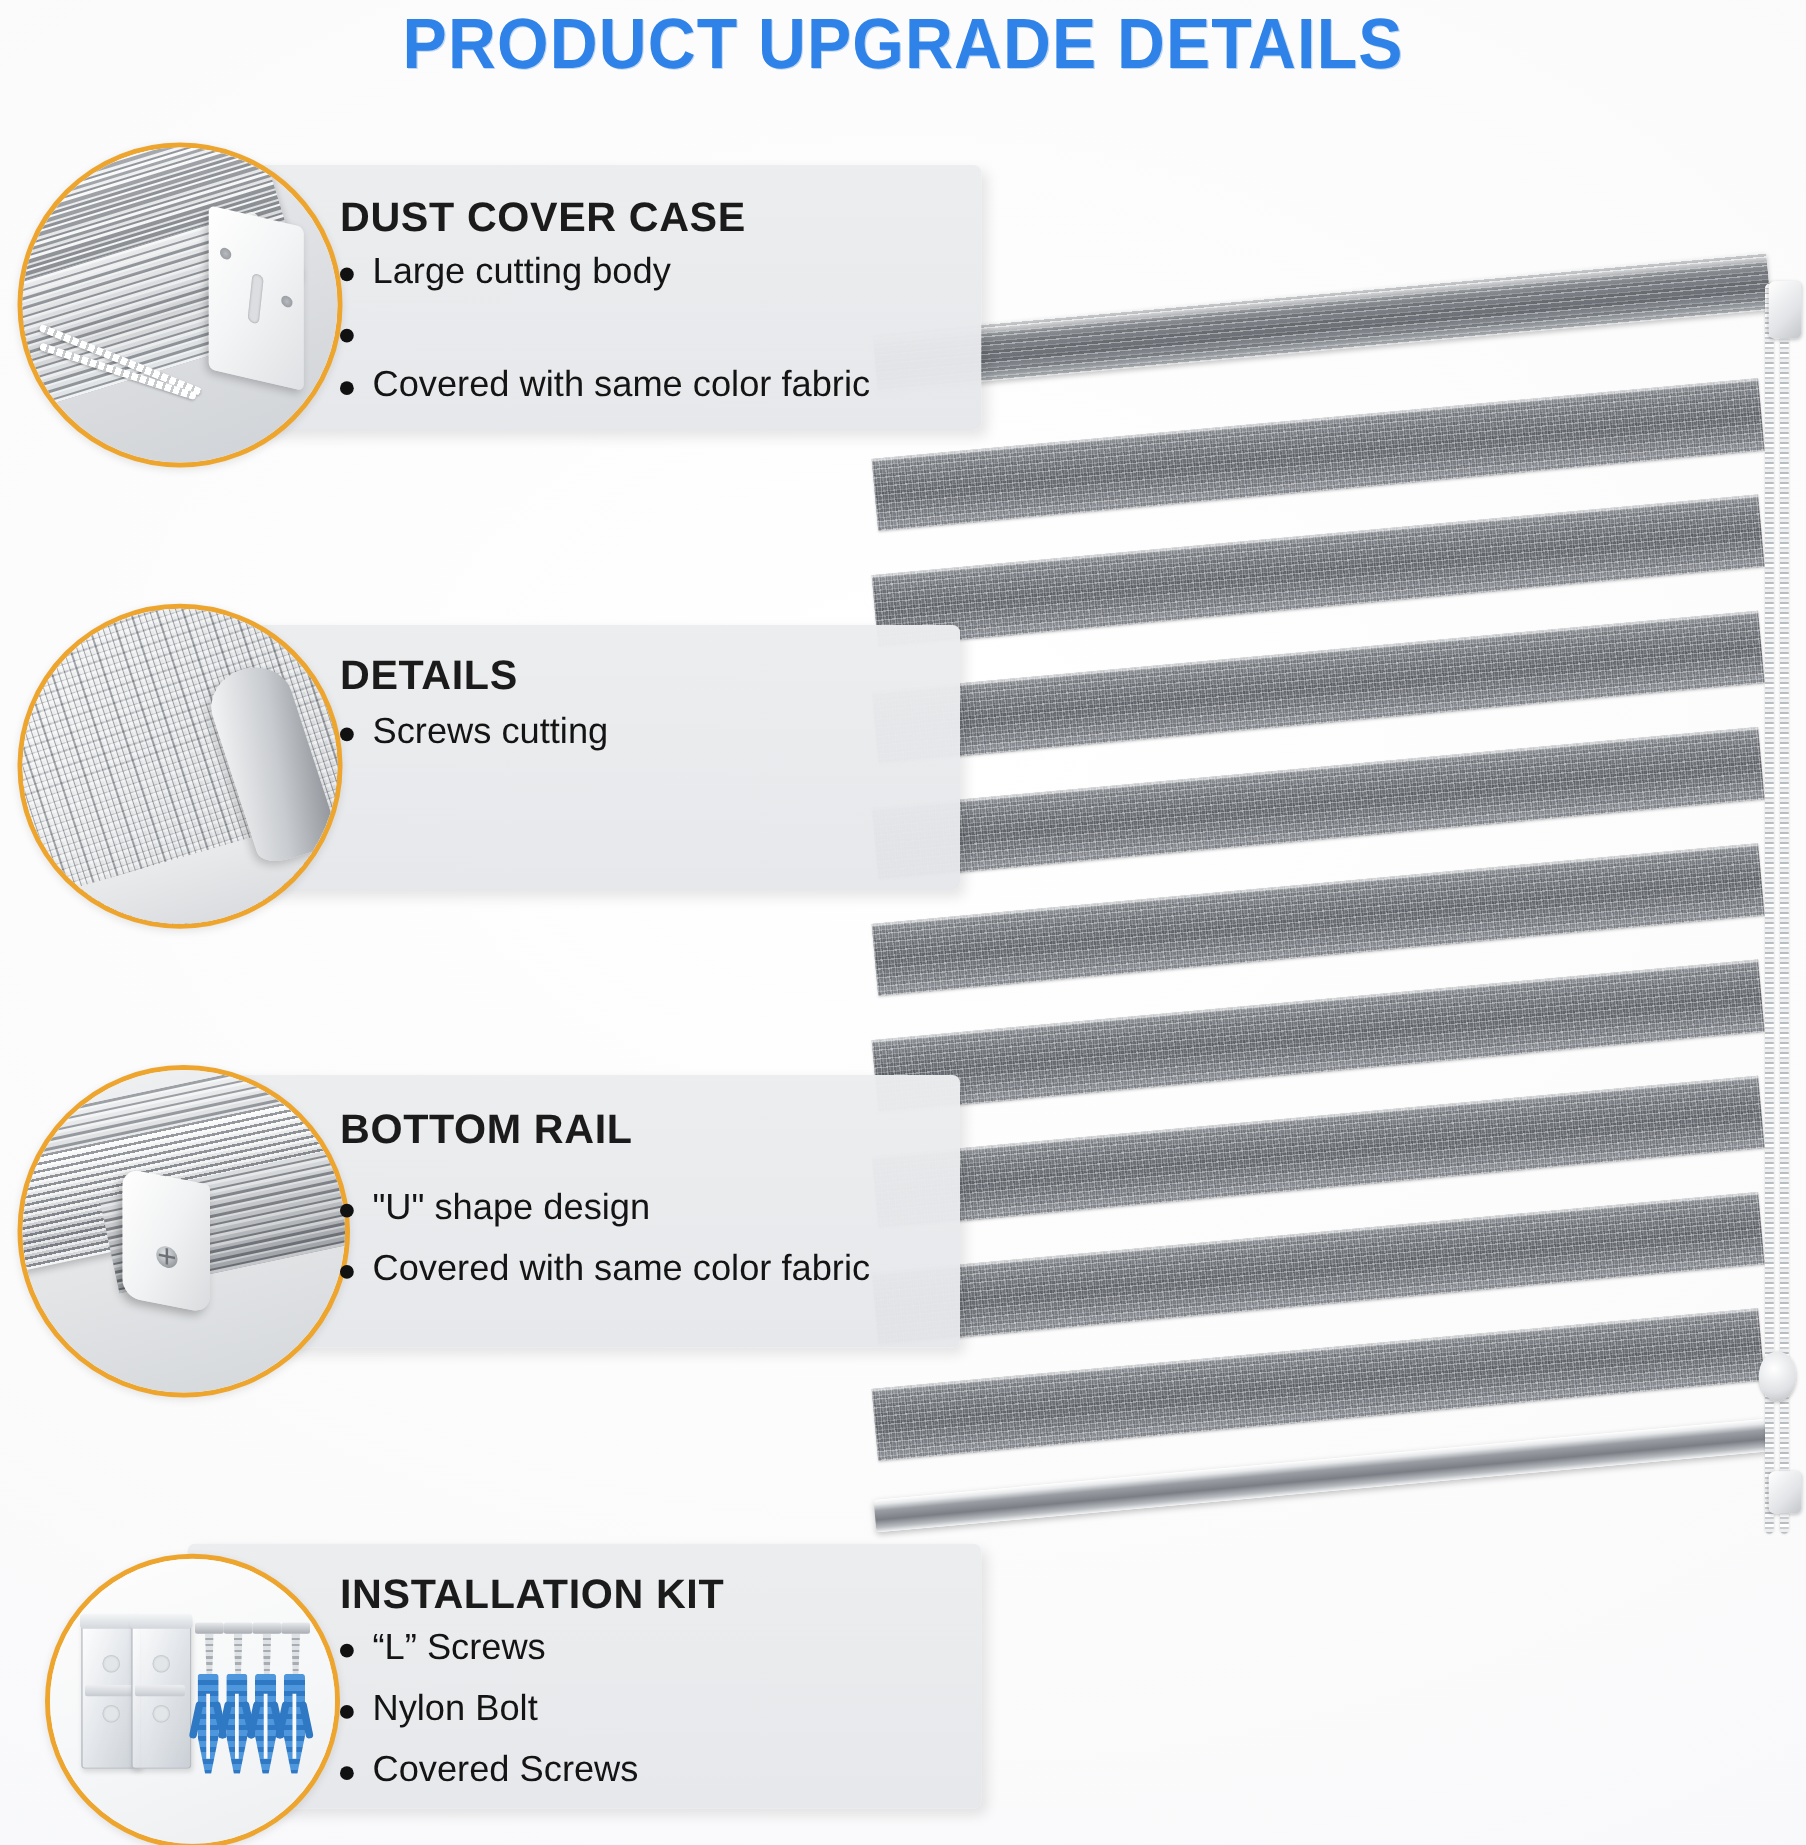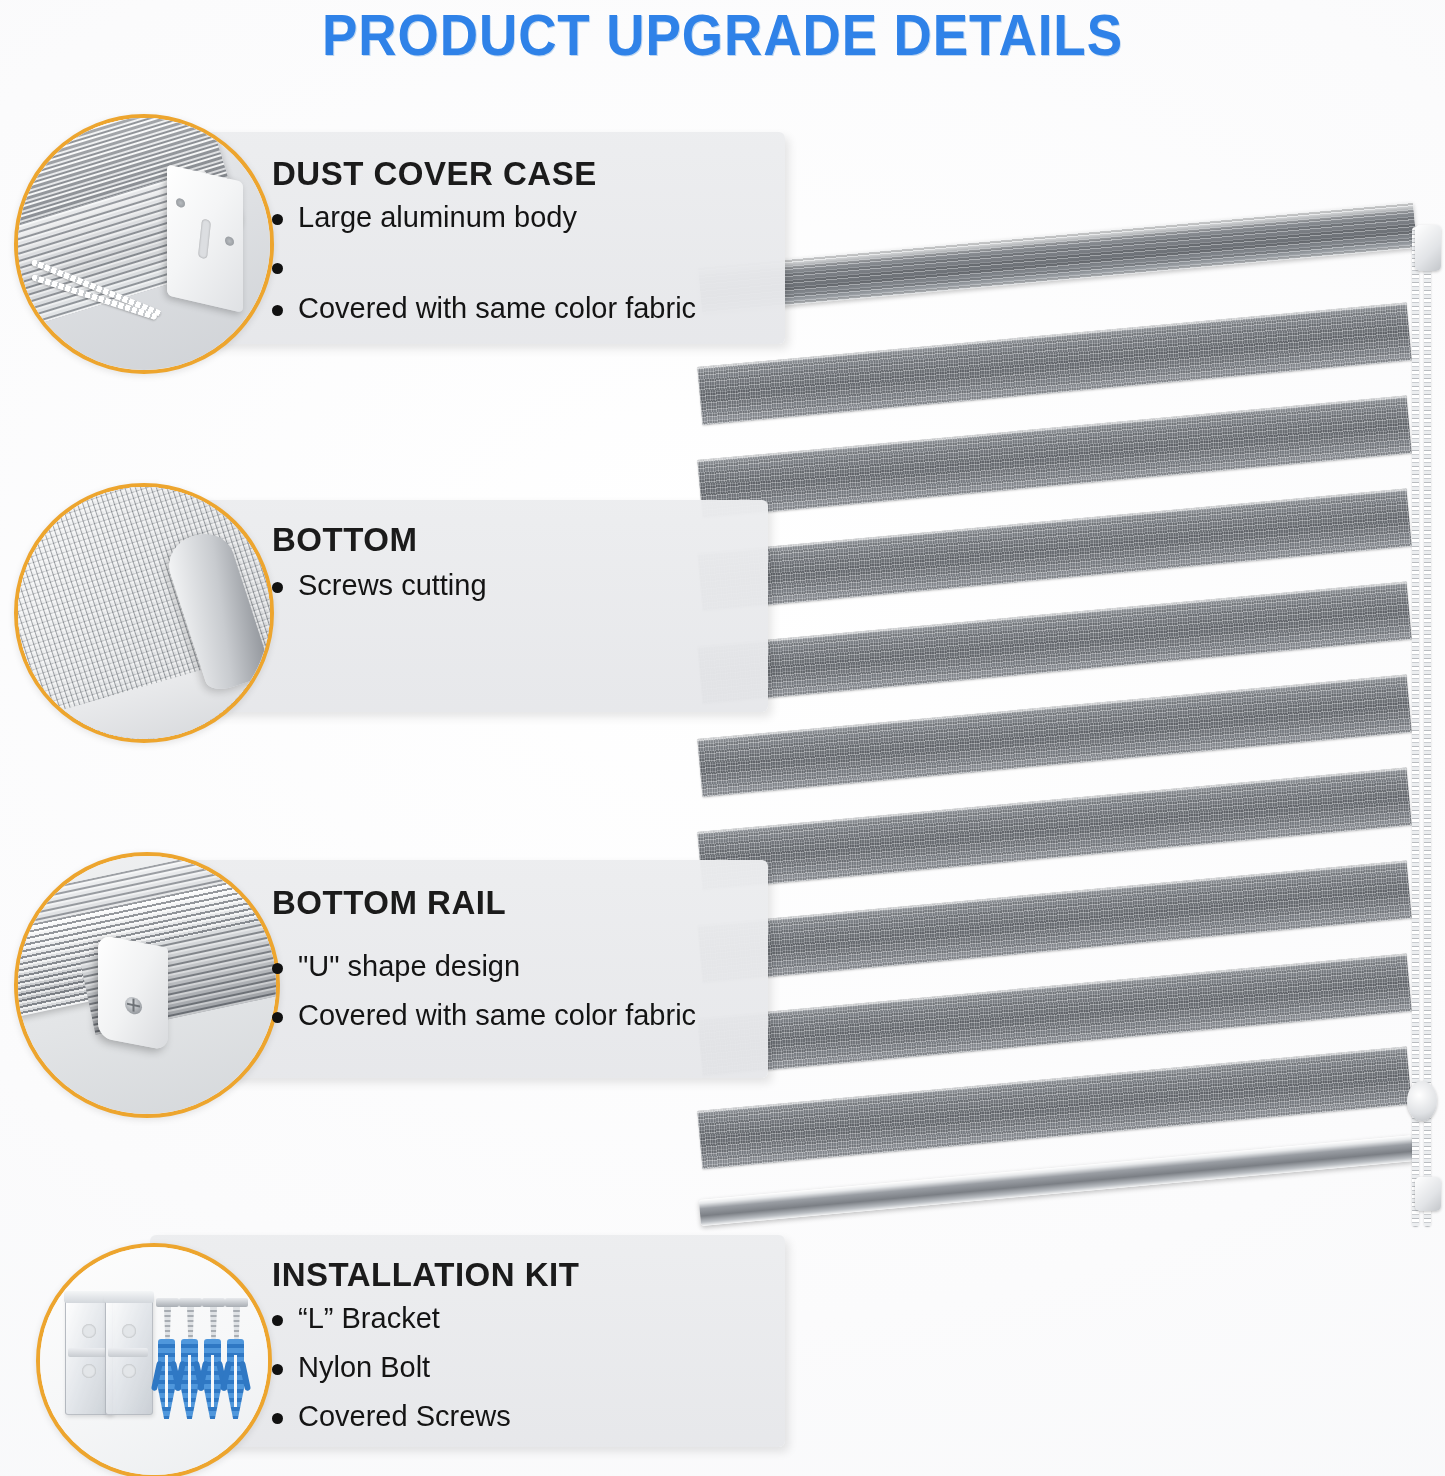--- a/index.html
+++ b/index.html
@@ -339,21 +339,21 @@
         <div class="scr s1"></div>
         <div class="scr s2"></div>
       </div>
     </div>
   </div>
 
   <div class="panel-title" style="left:272px;top:155px;text-align:right;">DUST COVER CASE</div>
   <ul class="bullets" style="left:272px;top:203px;">
     <li>
         <span class="dot"></span>
-        <span>Large aluminum body</span>
+        <span>Large cutting body</span>
       </li>
     <li>
         <span class="dot"></span>
       </li>
     <li>
         <span class="dot"></span>
         <span>Covered with same color fabric</span>
       </li>
   </ul>
 
@@ -361,21 +361,21 @@
 
   <div class="circle" style="left:14px;top:483px;width:252px;height:252px;">
     <div class="photo">
       <div class="p2-bg"></div>
       <div class="p2-sheet"></div>
       <div class="p2-base"></div>
       <div class="p2-fold"></div>
     </div>
   </div>
 
-  <div class="panel-title" style="left:272px;top:521px;">BOTTOM</div>
+  <div class="panel-title" style="left:272px;top:521px;">DETAILS</div>
   <ul class="bullets" style="left:272px;top:571px;">
     <li>
         <span class="dot"></span>
         <span>Screws cutting</span>
       </li>
   </ul>
 
   <div class="panel" style="left:150px;top:860px;width:618px;height:218px;"></div>
 
   <div class="circle" style="left:14px;top:852px;width:258px;height:258px;">
@@ -462,21 +462,21 @@
           <div class="wing wl"></div>
           <div class="wing wr"></div>
         </div>
     </div>
   </div>
 
   <div class="panel-title" style="left:272px;top:1256px;">INSTALLATION KIT</div>
   <ul class="bullets" style="left:272px;top:1304px;">
     <li>
         <span class="dot"></span>
-        <span>“L”  Bracket</span>
+        <span>“L”  Screws</span>
       </li>
     <li>
         <span class="dot"></span>
         <span>Nylon Bolt</span>
       </li>
     <li>
         <span class="dot"></span>
         <span>Covered Screws</span>
       </li>
   </ul>

